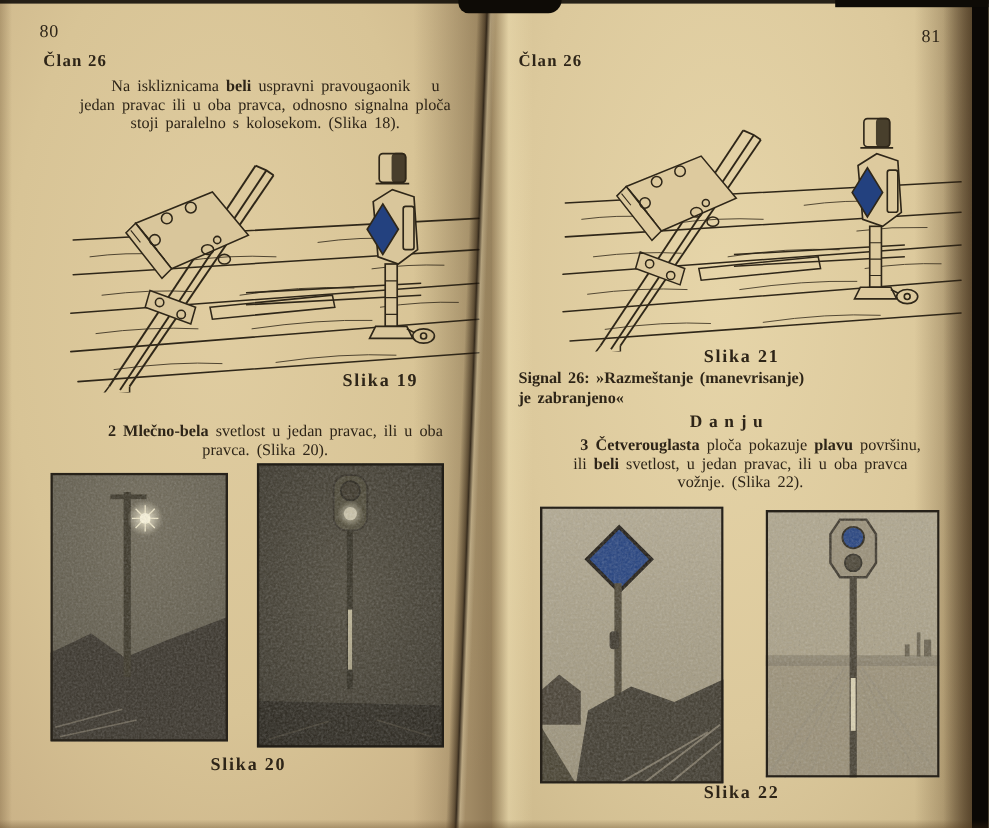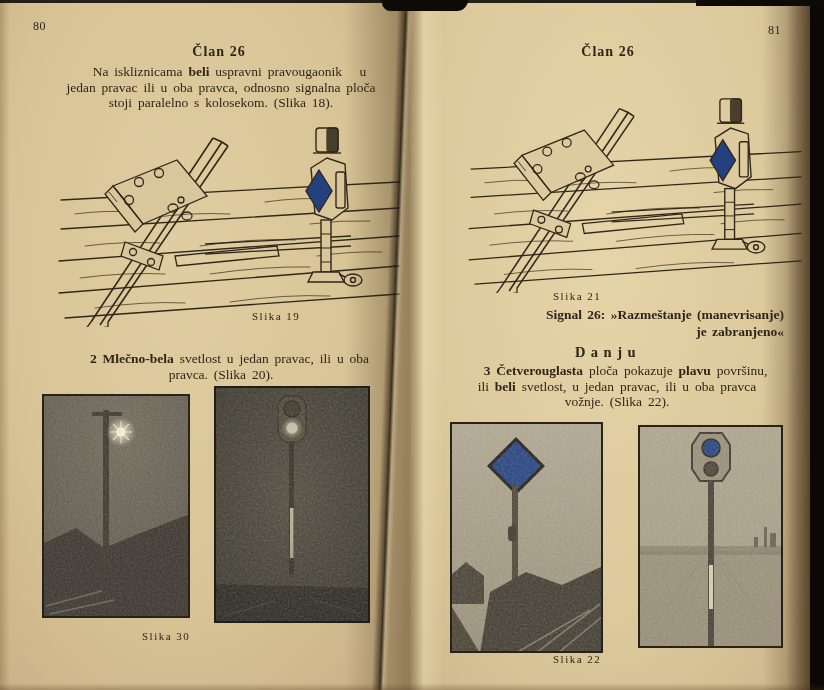--- a/index.html
+++ b/index.html
@@ -19,26 +19,26 @@
       radial-gradient(ellipse at 48% 35%, #e6d5a9 0%, #dcc99c 58%, #cdb98c 95%);}
   .gutter{left:398px;top:0;width:16px;height:700px;transform:skewX(-2.2deg);transform-origin:top center;
     background:linear-gradient(90deg, rgba(40,25,10,0) 0%, rgba(35,22,9,.55) 42%, rgba(20,12,5,.75) 52%, rgba(250,240,205,.25) 72%, rgba(0,0,0,0) 100%);}
   .edge-top{left:0;top:0;width:824px;height:3px;background:rgba(12,9,5,.88);}
   .edge-top-mid{left:382px;top:0;width:86px;height:11px;background:#0e0b06;border-radius:0 0 18px 14px;}
   .edge-top-right{left:696px;top:0;width:128px;height:6px;background:#0e0b06;}
   .edge-right{left:810px;top:0;width:14px;height:690px;background:#0b0805;}
   .edge-right-shadow{left:786px;top:0;width:24px;height:690px;background:linear-gradient(90deg,rgba(60,40,18,0),rgba(45,28,12,.55));}
   .edge-bottom{left:0;bottom:0;width:824px;height:7px;background:linear-gradient(rgba(90,60,28,0),rgba(75,50,22,.30));}
 
-  .pagenum{font-size:12px;letter-spacing:.5px;}
-  .heading{font-weight:bold;font-size:14px;text-align:center;letter-spacing:1px;}
+  .pagenum{font-size:15px;letter-spacing:.5px;}
+  .heading{font-weight:bold;font-size:14px;text-align:left;letter-spacing:1px;}
   .para{font-size:13.5px;line-height:15.5px;text-align:center;word-spacing:2.5px;text-indent:17px;}
   .section{font-weight:bold;font-size:14.5px;letter-spacing:.38em;text-align:center;}
-  .signal-heading{font-weight:bold;font-size:13.5px;line-height:17px;text-align:right;word-spacing:2px;}
-  .caption{font-weight:normal;font-size:11px;letter-spacing:1.5px;}
+  .signal-heading{font-weight:bold;font-size:13.5px;line-height:17px;text-align:left;word-spacing:2px;}
+  .caption{font-weight:bold;font-size:15px;letter-spacing:1.5px;text-align:center;}
   svg{display:block;}
   .lineart path,.lineart circle,.lineart rect,.lineart ellipse{vector-effect:none;}
 </style>
 </head>
 <body>
 
 <div class="screen">
 
   <div class="page page-left">
 
@@ -174,21 +174,21 @@
       <circle cx="78" cy="42" r="5.5" fill="#eee6c8"></circle>
       <rect x="75" y="56" width="5" height="132" fill="#332f22"></rect>
       <rect x="76" y="122" width="3.5" height="50" fill="#d6cdaa" opacity="0.9"></rect>
       <path d="M0,198 L156,202 L156,237 L0,237 Z" fill="#2d2920" opacity="0.8"></path>
       <path d="M10,230 L60,215 M146,228 L100,214" stroke="#6d6552" stroke-width="1.2" opacity="0.6"></path>
       <rect width="156" height="237" fill="url(#vig20b)"></rect>
       <rect width="156" height="237" filter="url(#f20b)" opacity="0.3"></rect>
       <rect x="1" y="1" width="154" height="235" fill="none" stroke="#221e17" stroke-width="2"></rect>
     </svg>
 
-    <div class="abs caption" style="left:142px;top:630px;width:130px;">Slika 30</div>
+    <div class="abs caption" style="left:142px;top:630px;width:130px;">Slika 20</div>
   </div>
 
   <div class="page page-right">
 
     <div class="abs pagenum" style="left:358px;top:23px;">81</div>
 
     <div class="abs heading" style="left:22px;top:44px;width:352px;">Član 26</div>
 
 
     <svg class="abs lineart" style="left:52px;top:93px;" width="348" height="200" viewBox="0 0 350 205">

